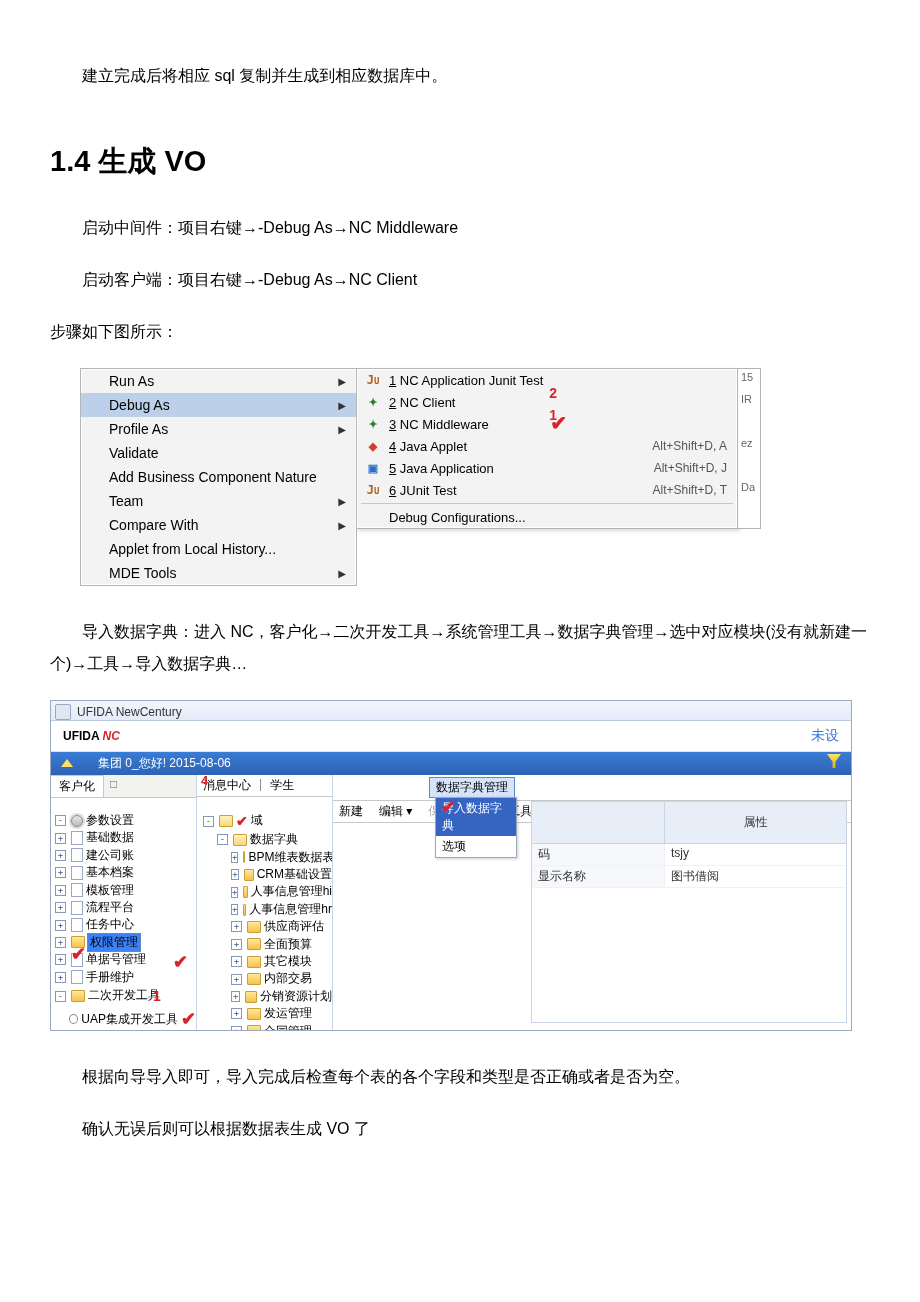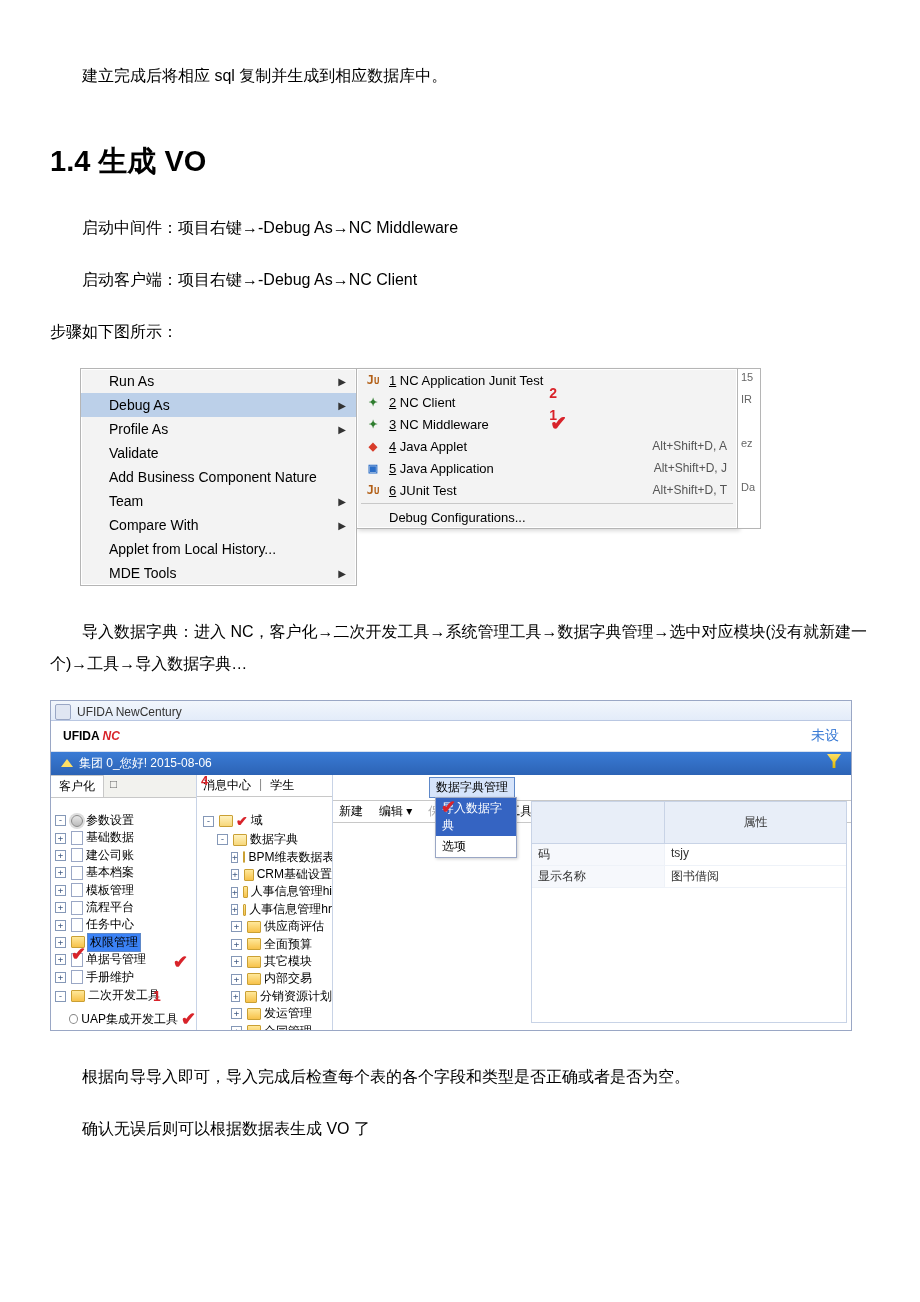--- a/index.html
+++ b/index.html
@@ -142,21 +142,21 @@
   }
   .brand { font-weight: bold; }
   .brand .u { color: #000; }
   .brand .ac { color: #d8232a; font-style: italic; }
   .fig2-bluebar {
     background: linear-gradient(#3a7bd5, #2c63b5);
     color: #fff;
     padding: 3px 10px;
     display: flex;
     align-items: center;
-    gap: 4px;
+    gap: 23px;
     font-size: 12px;
     position: relative;
   }
   .fig2-bluebar .home {
     display:inline-block; width:0;height:0;border-left:6px solid transparent;border-right:6px solid transparent;border-bottom:8px solid #ffe066; margin-right:2px; position:relative; top:-1px;
   }
   .fig2-bluebar .filter {
     position:absolute; right:10px; top:2px;
     width:14px;height:14px;background:linear-gradient(#ffe066,#e0b800);
     clip-path: polygon(0 0,100% 0,60% 55%,60% 100%,40% 100%,40% 55%);

